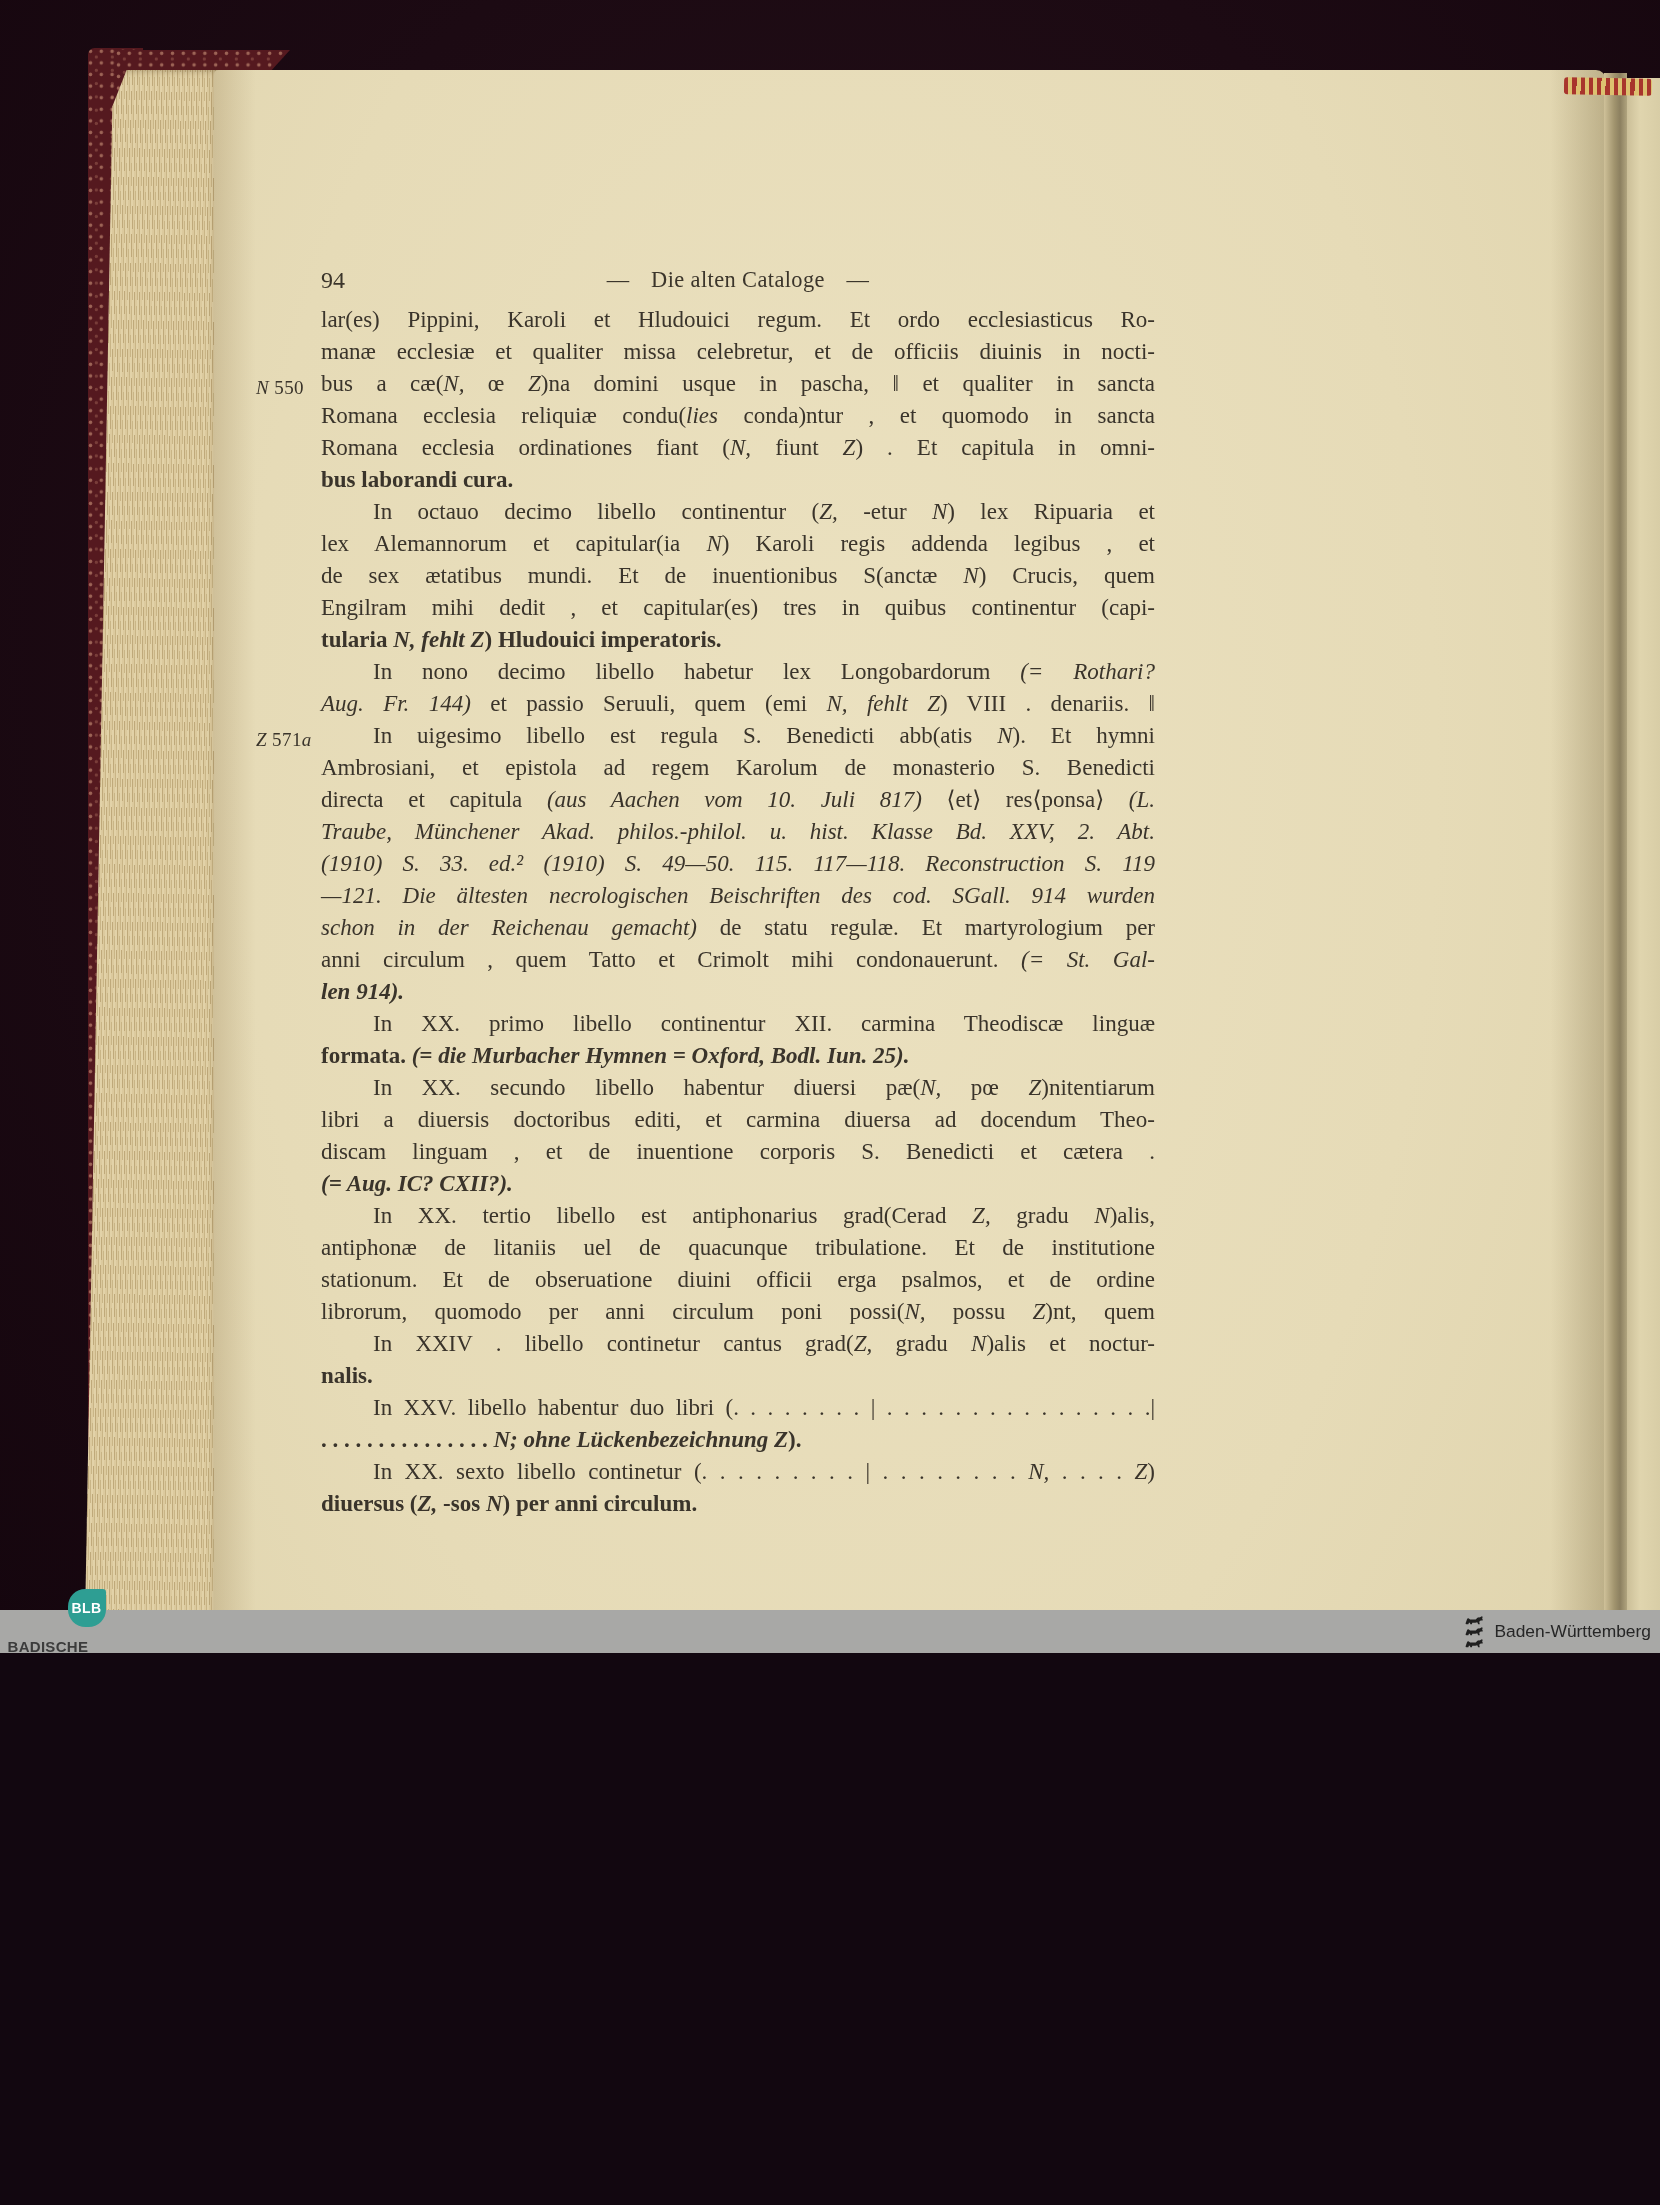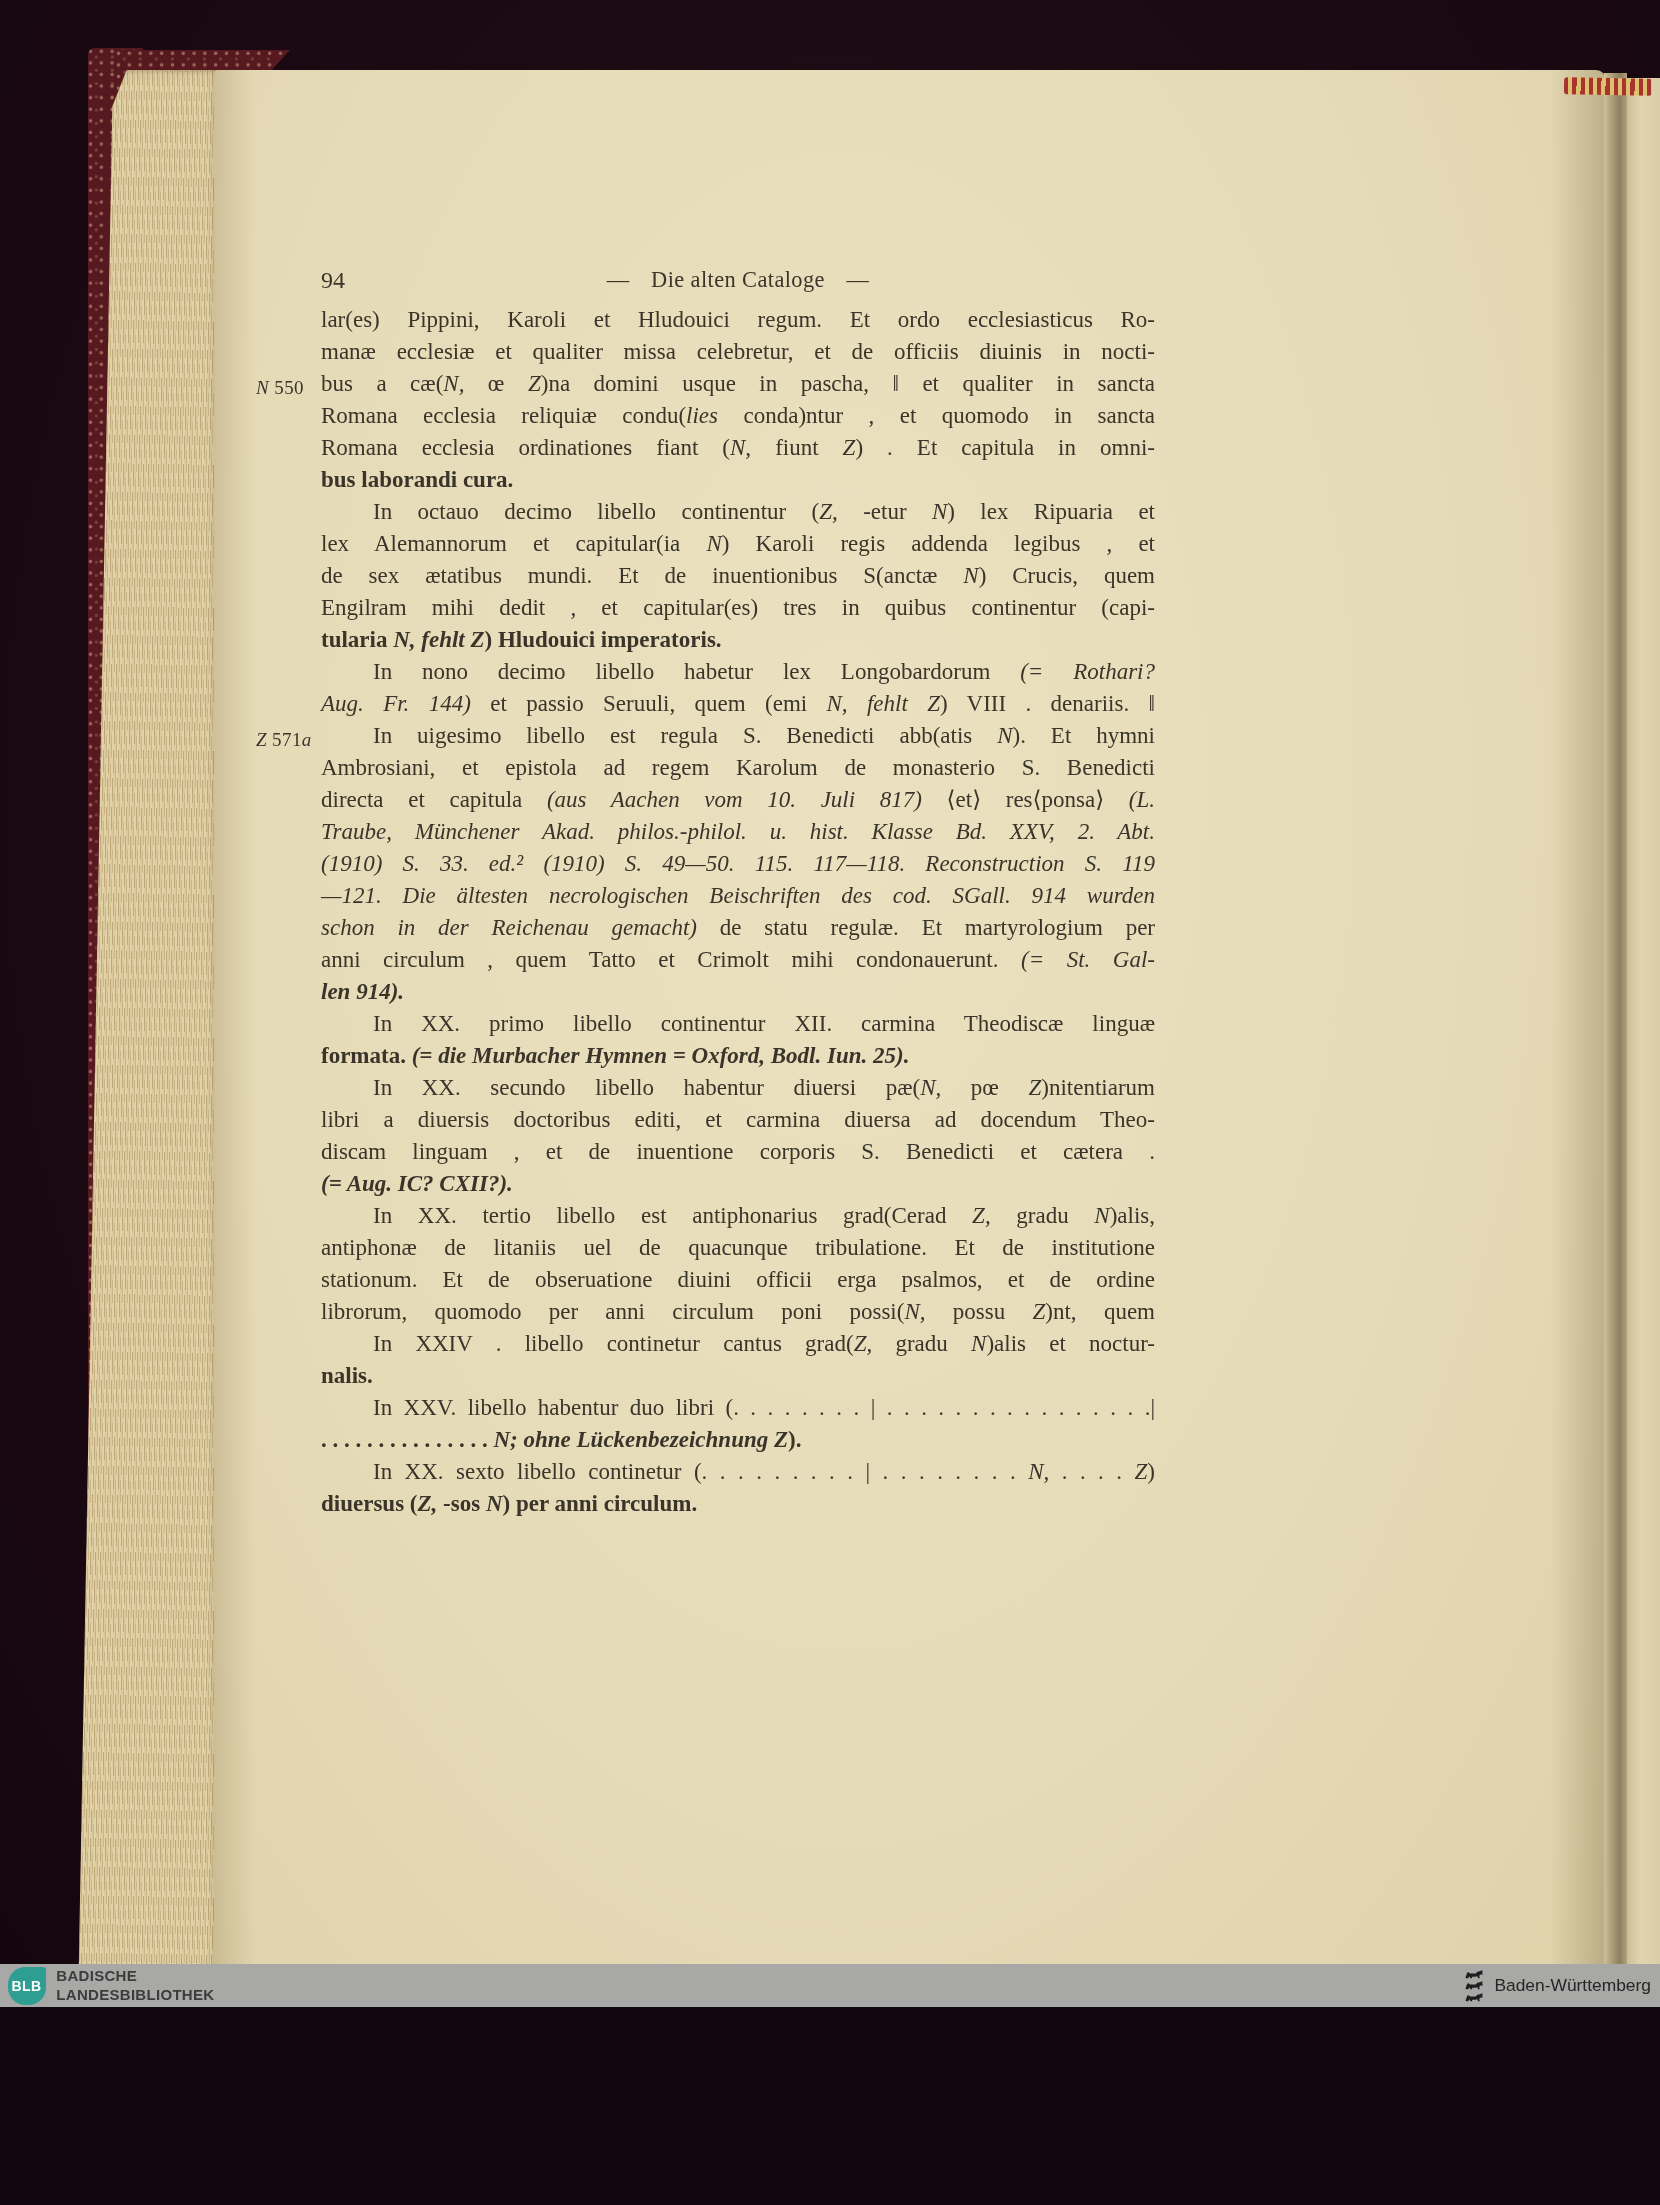--- a/index.html
+++ b/index.html
@@ -1,16 +1,16 @@
 <!DOCTYPE html>
 <html style="font-size:13.3px"><head>
 <meta charset="utf-8">
 <style>
   html,body{margin:0;padding:0;background:#120710;}
-  #stage{position:relative;width:1661px;height:2007px;overflow:hidden;
+  #stage{position:relative;width:1661px;height:1653px;overflow:hidden;
          background:radial-gradient(ellipse at 50% 40%, #241018 0%, #1c0a13 55%, #15060e 100%);
          font-family:"Liberation Serif","DejaVu Serif",serif;}
   
   .cover{position:absolute;background-color:#55191f;
     background-image:
       radial-gradient(circle at 2.5px 3.3px, rgba(216,162,132,.55) 1.3px, transparent 2.2px),
       radial-gradient(circle at 8.3px 9px, rgba(180,120,100,.38) 1.2px, transparent 2px);
     background-size:10.8px 11.6px,16px 13.3px;}
   .cover-left{left:88px;top:48px;width:55px;height:2064px;border-radius:6.6px 0 0 6.6px;}
   .cover-corner{left:116px;top:50px;width:174px;height:191px;
@@ -54,21 +54,21 @@
     text-justify:inter-word;}
   .line.last{text-align-last:left;font-weight:bold;}
   .line.indent{text-indent:52px;}
   .it{font-style:italic;}
   .margin-note{position:absolute;left:-65px;top:4.2px;width:60px;font-size:19px;
     text-align:left;text-align-last:left;text-indent:0;letter-spacing:0.4px;}
   
   .footer{position:absolute;left:0;bottom:0;width:1661px;height:43px;background:#a8a8a6;
     display:flex;align-items:center;justify-content:space-between;
     font-family:"Liberation Sans","DejaVu Sans",sans-serif;}
-  .footer-left{display:flex;align-items:center;gap:10.8px;padding-left:7.5px;}
+  .footer-left{display:flex;align-items:center;gap:10.8px;padding-left:7.5px;flex-direction:column;}
   .blb-badge{width:38px;height:38px;background:#2e9e93;border-radius:17.4px 3.3px 17.4px 17.4px;
     display:flex;align-items:center;justify-content:center;color:#fff;font-weight:bold;font-size:14px;letter-spacing:0.4px;}
   .blb-name{color:#3c3c3c;font-weight:bold;font-size:15px;line-height:1.22;letter-spacing:0.3px;}
   .footer-right{display:flex;align-items:center;gap:10px;padding-right:10px;}
   .lions{display:flex;flex-direction:column;gap:0.8px;}
   .lions svg{display:block;}
   .bw-label{color:#262626;font-size:17.4px;}
 </style>
 </head>
 <body>

